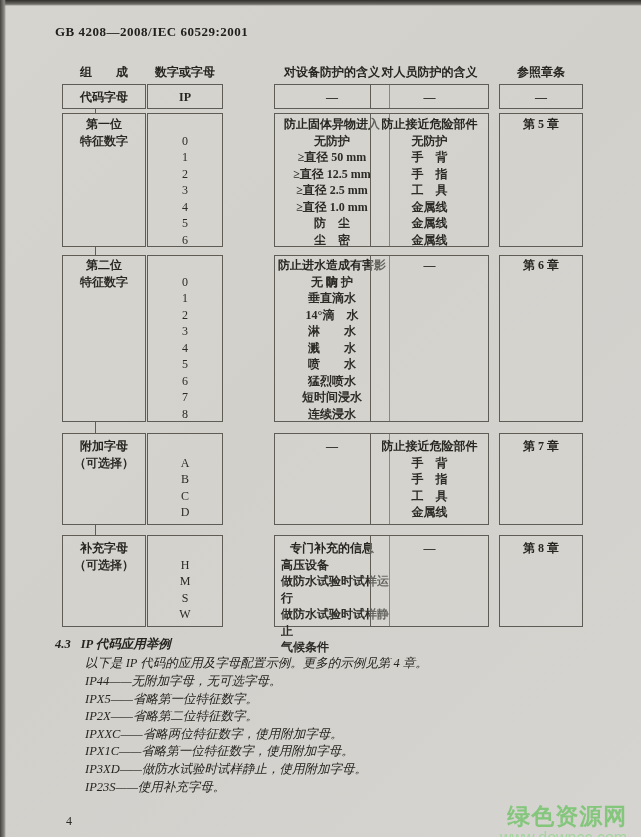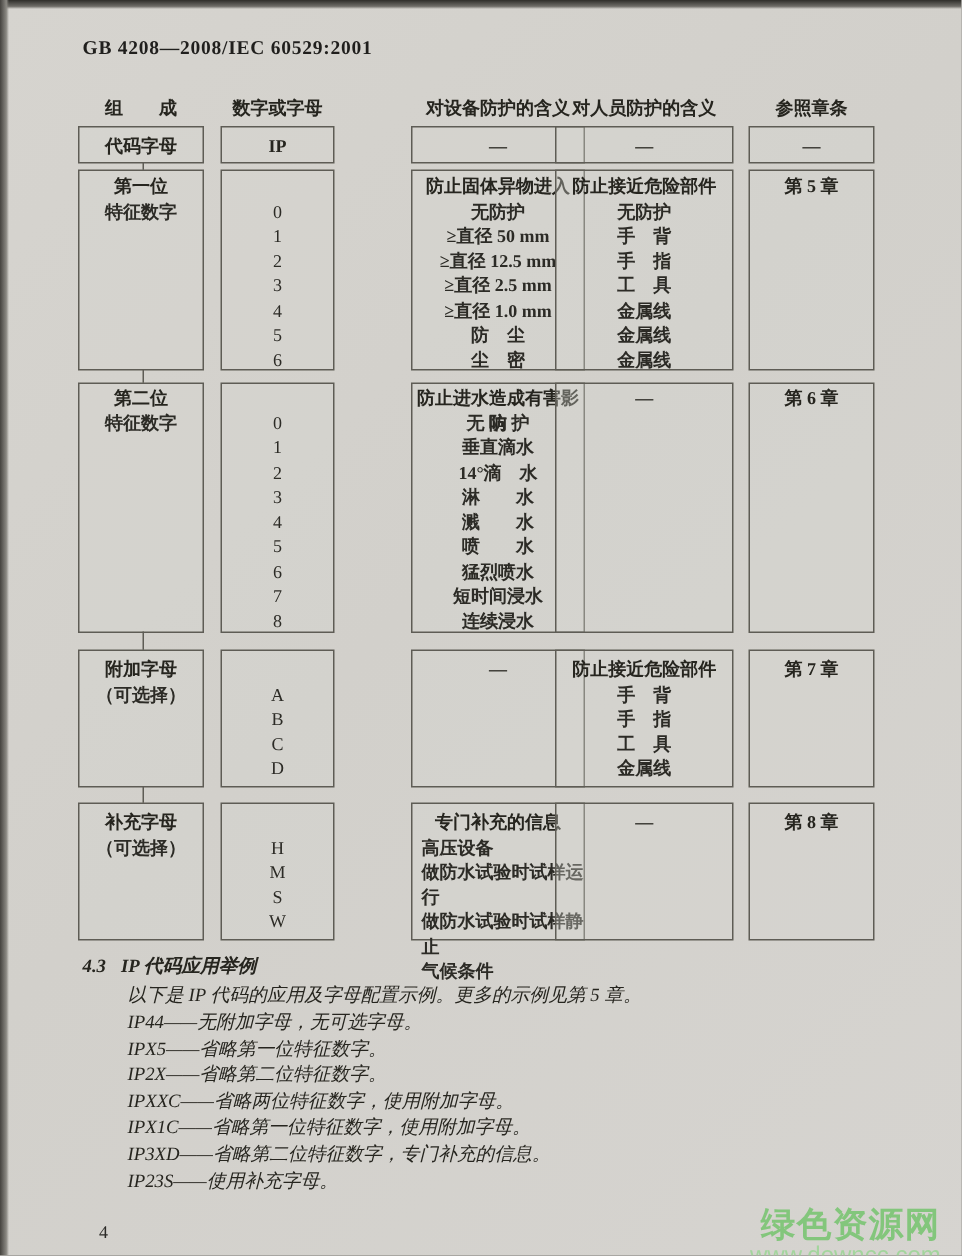--- a/index.html
+++ b/index.html
@@ -21,21 +21,21 @@
   }
   .scan-edge-left{
     position:absolute;top:0;left:0;width:6px;height:837px;
     background:linear-gradient(90deg,#45433f,#8a8882 70%,rgba(138,136,130,0));
   }
   .doc-header{
     position:absolute;left:55px;top:24px;
     font-size:13px;font-weight:bold;letter-spacing:.5px;color:#201f1d;
   }
   
-  .c1{left:52px;width:84px;}
+  .c1{left:62px;width:84px;}
   .c2{left:147px;width:76px;}
   .c3{left:239px;width:116px;margin-left:35px;}
   .c4{left:370px;width:119px;}
   .c5{left:499px;width:84px;}
   .th{
     position:absolute;top:64px;height:17px;line-height:17px;
     text-align:center;font-weight:bold;font-size:12px;color:#26251f;
   }
   .box{
     position:absolute;
@@ -238,27 +238,27 @@
     <div class="head">—</div>
   </div>
   <div class="box c5 r5">
     <div class="head">第 8 章</div>
   </div>
 
   <div class="section">
     <div class="section-title">
       <span class="num">4.3</span><span>IP 代码应用举例</span>
     </div>
-    <div class="section-intro">以下是 IP 代码的应用及字母配置示例。更多的示例见第 5 章。</div>
+    <div class="section-intro">以下是 IP 代码的应用及字母配置示例。更多的示例见第 4 章。</div>
     <div class="example-line">IP44——无附加字母，无可选字母。</div>
     <div class="example-line">IPX5——省略第一位特征数字。</div>
     <div class="example-line">IP2X——省略第二位特征数字。</div>
     <div class="example-line">IPXXC——省略两位特征数字，使用附加字母。</div>
     <div class="example-line">IPX1C——省略第一位特征数字，使用附加字母。</div>
-    <div class="example-line">IP3XD——省略第二位特征数字，专门补充的信息。</div>
+    <div class="example-line">IP3XD——做防水试验时试样静止，使用附加字母。</div>
     <div class="example-line">IP23S——使用补充字母。</div>
   </div>
 
   <div class="page-number">4</div>
 
   <div class="watermark">
     <div class="wm-name">绿色资源网</div>
     <div class="wm-url">www.downcc.com</div>
   </div>
 

